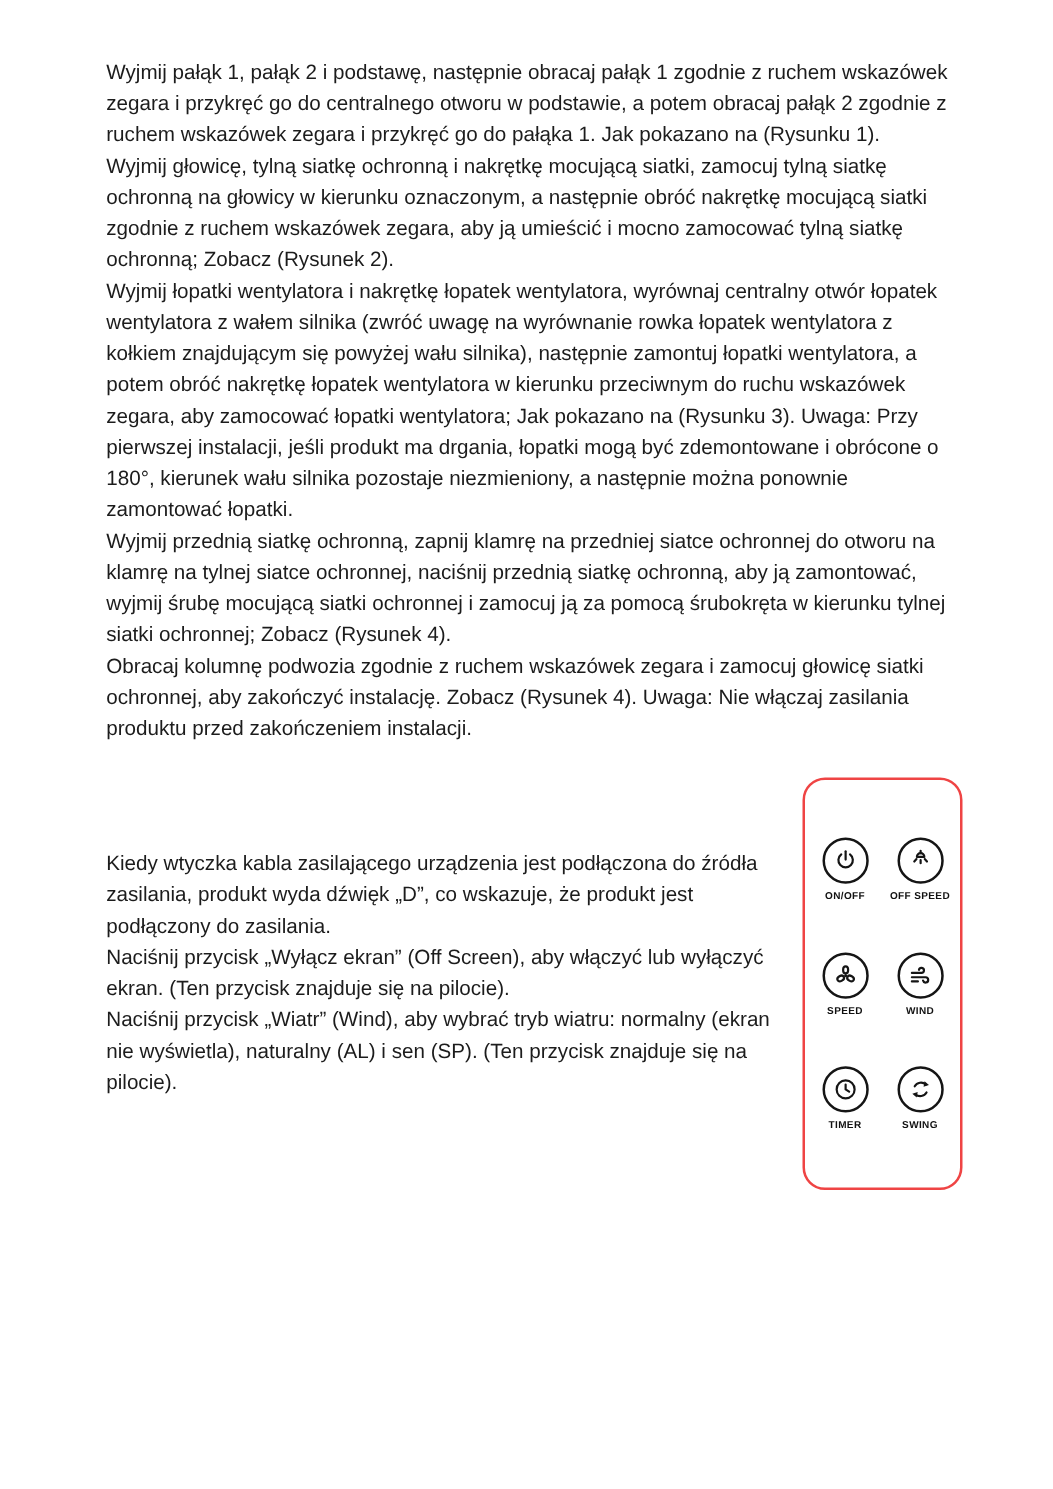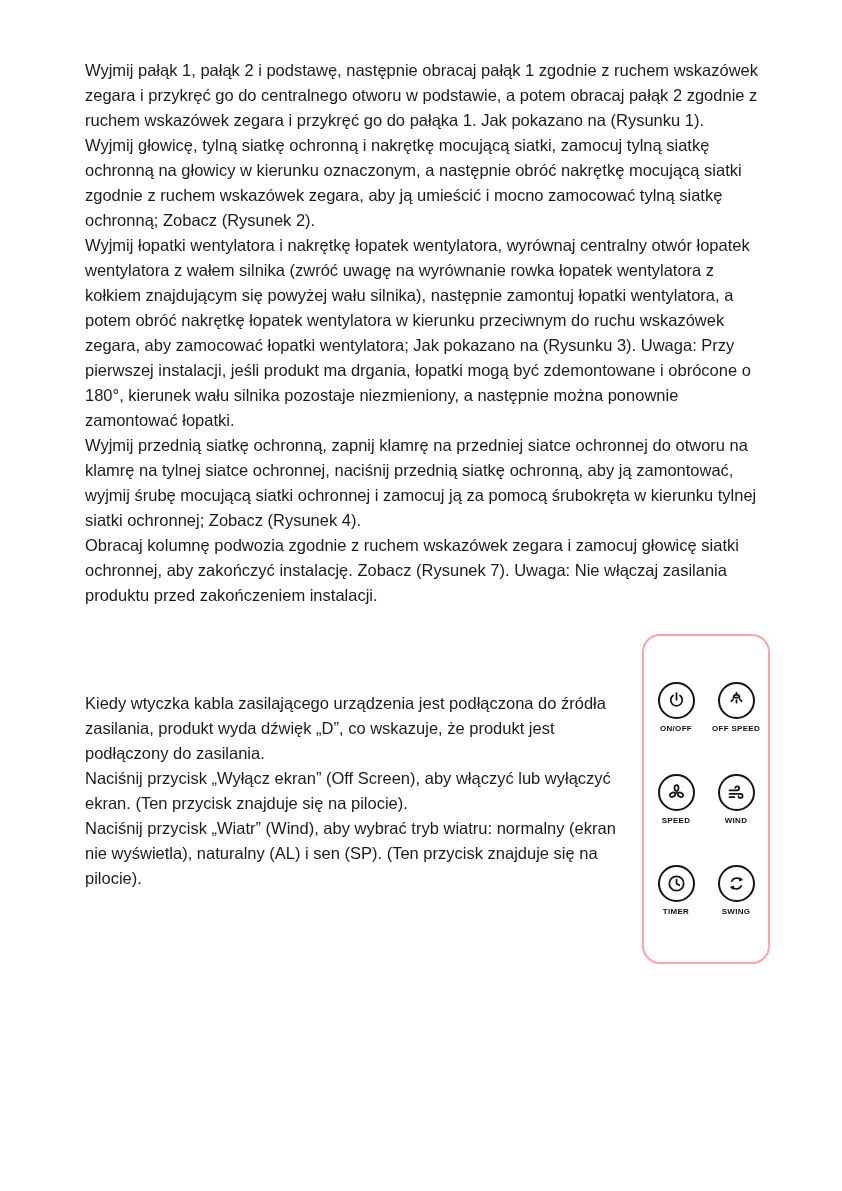--- a/index.html
+++ b/index.html
@@ -3,30 +3,30 @@
 <meta charset="utf-8">
 <style>
   html,body { margin:0; padding:0; background:#ffffff; }
   body {
     width:842px; height:1191px;
     font-family:"Liberation Sans","DejaVu Sans",sans-serif;
     color:#1c1c1c;
     -webkit-font-smoothing:antialiased;
   }
   .page { position:relative; width:842px; height:1191px; overflow:hidden; background:#fff; }
-  .content { padding:58px 72px 0 85px; font-size:16.5px; line-height:25px; }
+  .content { padding:46px 72px 0 85px; font-size:16.5px; line-height:25px; }
   .content p { margin:0; text-align:left; }
   .section-assembly { }
   .section-operation { margin-top:26px; }
   .op-first { padding-top:57px; }
 
   .remote {
     float:right;
     width:128px; height:330px;
-    border:2px solid #fca5a5;
+    border:2px solid #ef4444;
     border-radius:18px;
     margin:0 0 12px 16px;
     display:grid;
     grid-template-columns:1fr 1fr;
     align-content:space-evenly;
     justify-items:center;
     background:#fff;
     box-sizing:border-box;
     padding:6px 2px;
   }
@@ -58,21 +58,21 @@
 <body>
 
 <div class="page">
   <div class="content">
 
     <div class="section-assembly">
       <p>Wyjmij pałąk 1, pałąk 2 i podstawę, następnie obracaj pałąk 1 zgodnie z ruchem wskazówek zegara i przykręć go do centralnego otworu w podstawie, a potem obracaj pałąk 2 zgodnie z ruchem wskazówek zegara i przykręć go do pałąka 1. Jak pokazano na (Rysunku 1).</p>
       <p>Wyjmij głowicę, tylną siatkę ochronną i nakrętkę mocującą siatki, zamocuj tylną siatkę ochronną na głowicy w kierunku oznaczonym, a następnie obróć nakrętkę mocującą siatki zgodnie z ruchem wskazówek zegara, aby ją umieścić i mocno zamocować tylną siatkę ochronną; Zobacz (Rysunek 2).</p>
       <p>Wyjmij łopatki wentylatora i nakrętkę łopatek wentylatora, wyrównaj centralny otwór łopatek wentylatora z wałem silnika (zwróć uwagę na wyrównanie rowka łopatek wentylatora z kołkiem znajdującym się powyżej wału silnika), następnie zamontuj łopatki wentylatora, a potem obróć nakrętkę łopatek wentylatora w kierunku przeciwnym do ruchu wskazówek zegara, aby zamocować łopatki wentylatora; Jak pokazano na (Rysunku 3). Uwaga: Przy pierwszej instalacji, jeśli produkt ma drgania, łopatki mogą być zdemontowane i obrócone o 180°, kierunek wału silnika pozostaje niezmieniony, a następnie można ponownie zamontować łopatki.</p>
       <p>Wyjmij przednią siatkę ochronną, zapnij klamrę na przedniej siatce ochronnej do otworu na klamrę na tylnej siatce ochronnej, naciśnij przednią siatkę ochronną, aby ją zamontować, wyjmij śrubę mocującą siatki ochronnej i zamocuj ją za pomocą śrubokręta w kierunku tylnej siatki ochronnej; Zobacz (Rysunek 4).</p>
-      <p>Obracaj kolumnę podwozia zgodnie z ruchem wskazówek zegara i zamocuj głowicę siatki ochronnej, aby zakończyć instalację. Zobacz (Rysunek 7). Uwaga: Nie włączaj zasilania produktu przed zakończeniem instalacji.</p>
+      <p>Obracaj kolumnę podwozia zgodnie z ruchem wskazówek zegara i zamocuj głowicę siatki ochronnej, aby zakończyć instalację. Zobacz (Rysunek 4). Uwaga: Nie włączaj zasilania produktu przed zakończeniem instalacji.</p>
     </div>
 
     <div class="section-operation">
 
       <div class="remote">
 
         <div class="rbtn">
           <span class="circle">
             <svg class="icon" viewBox="0 0 24 24">
               <path d="M12 3.5v7.5"></path>

